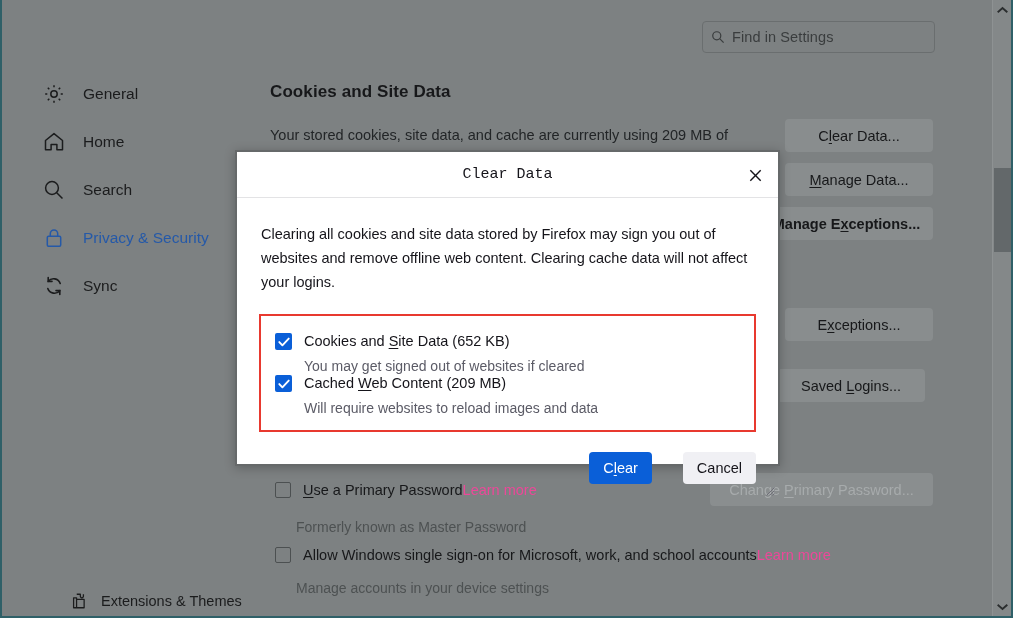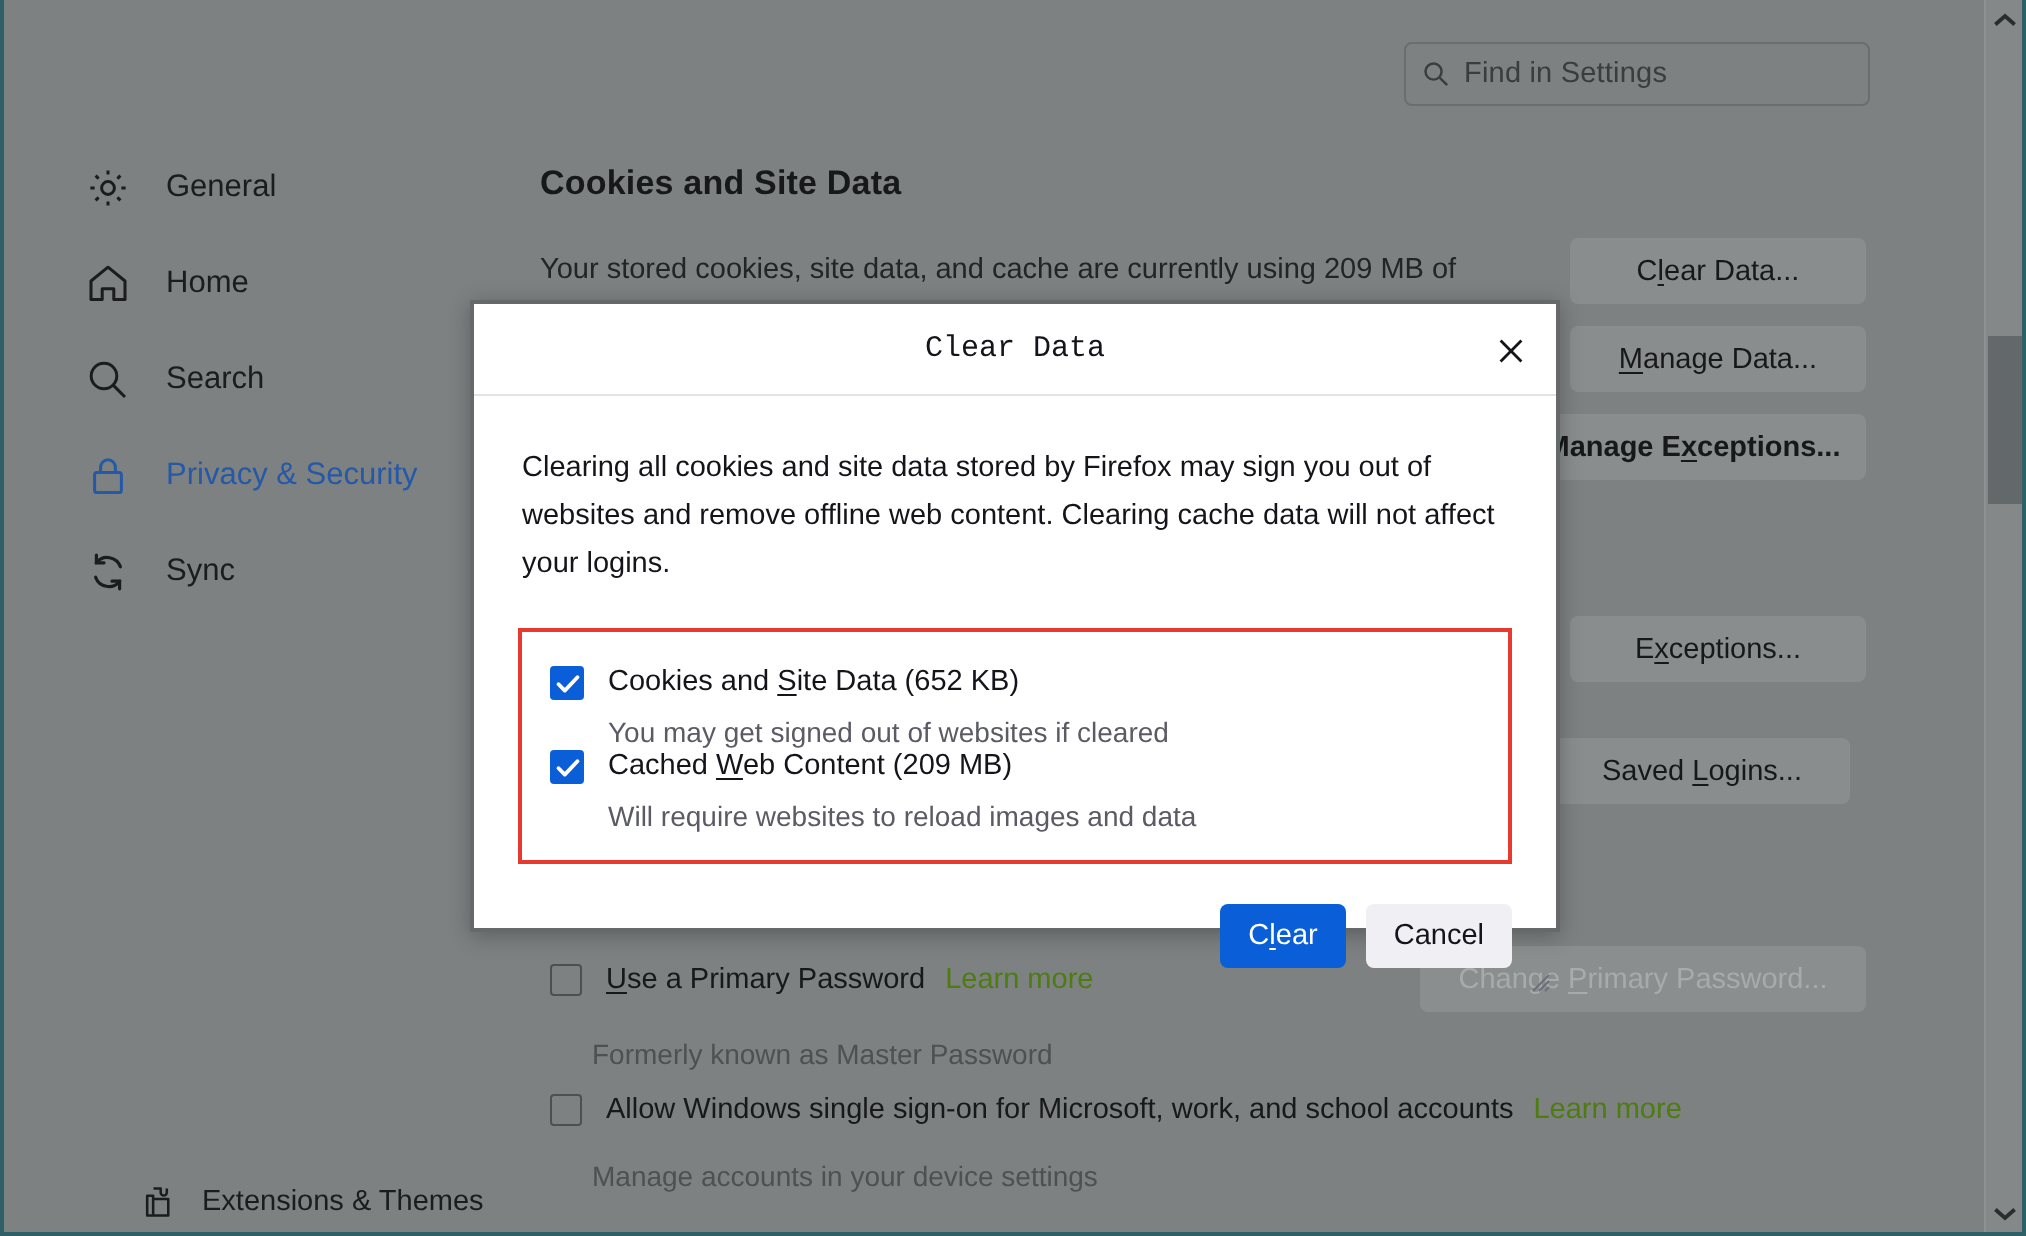--- a/index.html
+++ b/index.html
@@ -106,21 +106,21 @@
     border: 1.5px solid #4c5051;
     border-radius: 2px;
     margin-right: 12px;
     background: transparent;
     flex: none;
   }
   .sublabel {
     position: absolute;
     font-size: 14px; color: #4d5152;
   }
-  .lnk { color: #4d7c0f; margin-left: 10px; }
+  .lnk { color: #ec4899; }
 
   
   #scrollbar {
     position: absolute; right: 0; top: 0;
     width: 19px; height: 616px;
     background: #848889;
     border-left: 1px solid #8e9293;
   }
   #sb-up, #sb-down {
     position: absolute; left: 0; width: 19px; height: 19px;
@@ -178,20 +178,21 @@
     display: flex; align-items: center; justify-content: center;
   }
   .cbx-checked svg { display: block; }
   .optlabel { font-size: 14.5px; color: #15141a; line-height: 18px; }
   .optdesc { font-size: 14px; color: #5b5b66; margin-top: 8px; margin-left: 29px; }
   #modal-footer {
     flex: none; height: 62px;
     display: flex; align-items: center; justify-content: flex-end;
     padding: 0 22px 0 0;
     position: relative;
+    gap: 21px;
   }
   .dlg-btn {
     height: 32px; min-width: 62px;
     border-radius: 4px; border: none;
     font-size: 14.5px;
     font-family: "Liberation Sans", sans-serif;
     display: flex; align-items: center; justify-content: center;
     padding: 0 14px;
     margin-left: 10px;
   }

